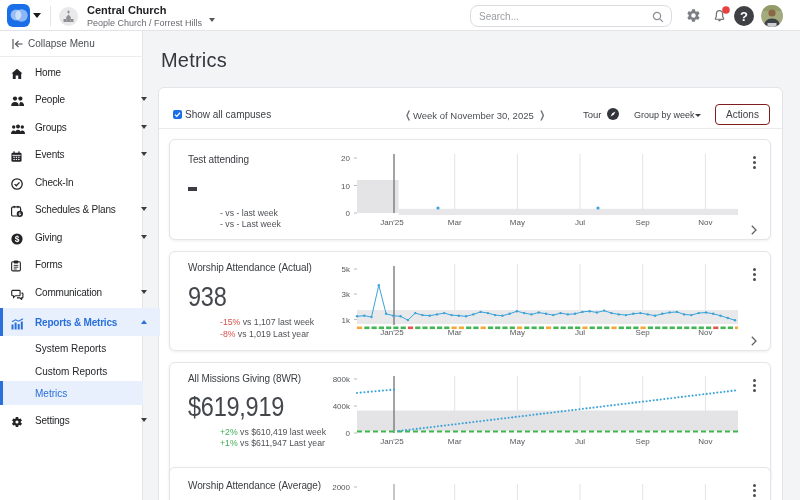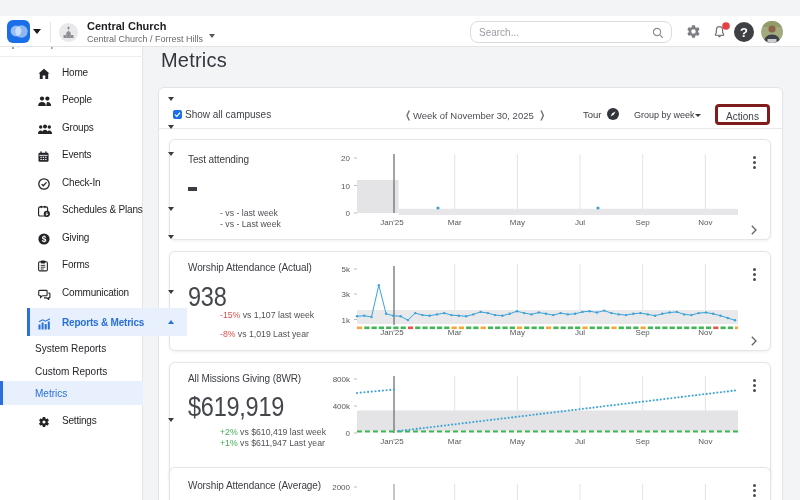--- a/index.html
+++ b/index.html
@@ -1,21 +1,21 @@
 <!DOCTYPE html>
 <html><head><meta charset="utf-8">
 <style>
 * { margin:0; padding:0; box-sizing:border-box; }
 html,body { width:800px; height:500px; overflow:hidden; font-family:"Liberation Sans", sans-serif; background:#f3f4f6; }
 .abs { position:absolute; }
 
-#header { position:absolute; left:0; top:0; width:800px; height:31px; background:#fff; border-bottom:1px solid #e4e4e6; z-index:5;margin-top:16px; }
+#header { position:absolute; left:0; top:0; width:800px; height:31px; background:#fff; border-bottom:1px solid #e4e4e6; z-index:5; }
 
 #sidebar { position:absolute; left:0; top:31px; width:143px; height:469px; background:#fff; border-right:1px solid #e4e5e8; z-index:4; }
-.navitem { position:absolute; left:0; width:160px; height:27px;margin-left:27px; }
+.navitem { position:absolute; left:0; width:160px; height:27px; }
 .navitem .lbl { position:absolute; left:35px; top:50%; transform:translateY(-50%); font-size:10px; color:#1f2023; letter-spacing:-0.2px; }
 .navitem .ico { position:absolute; left:11px; top:50%; transform:translateY(-50%); width:12px; height:12px; }
 .caret { position:absolute; right:13px; top:50%; transform:translateY(-50%); width:0; height:0; border-left:3.5px solid transparent; border-right:3.5px solid transparent; border-top:4px solid #3c3c40; }
 .caretup { border-top:none; border-bottom:4px solid #2a6fdb; }
 .subitem { position:absolute; left:0; width:143px; height:23px; }
 .subitem .lbl { position:absolute; left:35px; top:50%; transform:translateY(-50%); font-size:10px; color:#26272b; }
 .active-row { background:#e7f0fc; }
 .active-row::before { content:""; position:absolute; left:0; top:0; bottom:0; width:3px; background:#2a6fdb; }
 
 #main { position:absolute; left:143px; top:31px; width:657px; height:469px; background:#f3f4f6; }
@@ -49,21 +49,21 @@
   <svg class="abs" style="left:63px;top:10px" width="11" height="13" viewBox="0 0 11 13">
     <g fill="#8f9094">
         <rect x="5" y="0.5" width="1" height="3"></rect>
         <rect x="4" y="1.5" width="3" height="1"></rect>
     <path d="M3.2 7 L5.5 4.5 L7.8 7 L7.8 12 L3.2 12 Z"></path>
     <rect x="0.5" y="9" width="2.5" height="3"></rect>
         <rect x="8" y="9" width="2.5" height="3"></rect>
       </g>
   </svg>
   <div class="abs" style="left:87px;top:4px;font-size:11px;font-weight:bold;color:#202124;">Central Church</div>
-  <div class="abs" style="left:87px;top:18px;font-size:9px;color:#66696e;">Central Church / Forrest Hills</div>
+  <div class="abs" style="left:87px;top:18px;font-size:9px;color:#66696e;">People Church / Forrest Hills</div>
   <div class="abs" style="left:209px;top:18px;width:0;height:0;border-left:3.5px solid transparent;border-right:3.5px solid transparent;border-top:4px solid #55575b;"></div>
 
   <div class="abs" style="left:470px;top:5px;width:202px;height:22px;border:1px solid #dbdcdf;border-radius:8px;background:#fff;">
     <div class="abs" style="left:8px;top:5px;font-size:10px;color:#9a9da2;">Search...</div>
     <svg class="abs" style="right:7px;top:5px" width="12" height="12" viewBox="0 0 12 12">
         <circle cx="5" cy="5" r="3.6" fill="none" stroke="#8b8e93" stroke-width="1.2"></circle>
         <line x1="7.8" y1="7.8" x2="10.8" y2="10.8" stroke="#8b8e93" stroke-width="1.2"></line>
       </svg>
   </div>
 
@@ -255,21 +255,21 @@
       <div class="abs" style="left:245px;top:21px;font-size:10px;color:#707378;transform:scaleX(0.7);">❮</div>
       <div class="abs" style="left:254px;top:21.5px;font-size:9.5px;color:#4b4e53;">Week of November 30, 2025</div>
       <div class="abs" style="left:379px;top:21px;font-size:10px;color:#707378;transform:scaleX(0.7);">❯</div>
       <div class="abs" style="left:424px;top:21px;font-size:9.5px;color:#3e4146;">Tour</div>
       <svg class="abs" style="left:448px;top:20px" width="12" height="12" viewBox="0 0 12 12">
           <circle cx="6" cy="6" r="6" fill="#32363c"></circle>
           <path d="M8.5 3.5 L6.8 6.8 L3.5 8.5 L5.2 5.2 Z" fill="#fff"></path>
         </svg>
       <div class="abs" style="left:475px;top:21.5px;font-size:9px;color:#3e4146;">Group by week</div>
       <div class="abs" style="left:536px;top:26px;width:0;height:0;border-left:3px solid transparent;border-right:3px solid transparent;border-top:3.5px solid #3c3c40;"></div>
-      <div class="abs" style="left:556px;top:16px;width:55px;height:21px;border:3px solid #7f1d1d;border-radius:4px;background:#fff;font-size:10px;color:#3e4146;text-align:center;line-height:19px;">Actions</div>
+      <div class="abs" style="left:556px;top:16px;width:55px;height:21px;border:1px solid #7f1d1d;border-radius:4px;background:#fff;font-size:10px;color:#3e4146;text-align:center;line-height:19px;">Actions</div>
     </div>
 
 <div class="card" style="top:51px;height:101px;">
   <div class="ctitle">Test attending</div>
   <div class="abs" style="left:18px;top:47px;width:9px;height:3.5px;background:#3a3d42;"></div>
   <div class="cmp" style="top:67.5px;">- vs - last week</div>
   <div class="cmp" style="top:79px;">- vs - Last week</div>
   <div class="menu3">
           <span></span>
           <span></span>
@@ -301,21 +301,21 @@
           <text x="284.7" y="84.5" text-anchor="middle" class="axl">Mar</text>
           <text x="347.4" y="84.5" text-anchor="middle" class="axl">May</text>
           <text x="410" y="84.5" text-anchor="middle" class="axl">Jul</text>
           <text x="472.7" y="84.5" text-anchor="middle" class="axl">Sep</text>
           <text x="535.4" y="84.5" text-anchor="middle" class="axl">Nov</text>
   </svg>
 </div>
 <div class="card" style="top:163px;height:100px;">
   <div class="ctitle" style="top:10px;">Worship Attendance (Actual)</div>
   <div class="cnum" style="top:29px;">938</div>
-  <div class="cmp" style="top:58px;text-align:center;"><b class="neg">-15%</b> vs 1,107 last week</div>
+  <div class="cmp" style="top:65px;text-align:center;"><b class="neg">-15%</b> vs 1,107 last week</div>
   <div class="cmp" style="top:76.5px;"><b class="neg">-8%</b> vs 1,019 Last year</div>
   <div class="menu3">
           <span></span>
           <span></span>
           <span></span>
         </div>
   <div class="chev"><svg width="6" height="10" viewBox="0 0 6 10">
             <path d="M0.8 0.8 L5 5 L0.8 9.2" fill="none" stroke="#5f6266" stroke-width="1.3"></path>
           </svg></div>
   <svg class="abs" style="left:0;top:0" width="600" height="98" viewBox="0 0 600 98">

